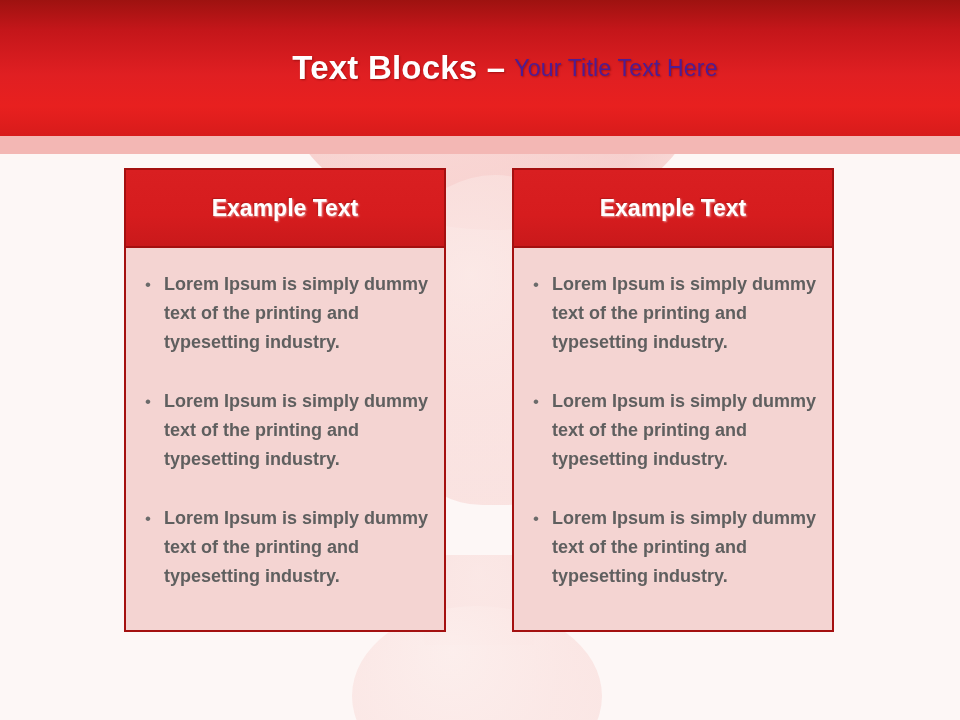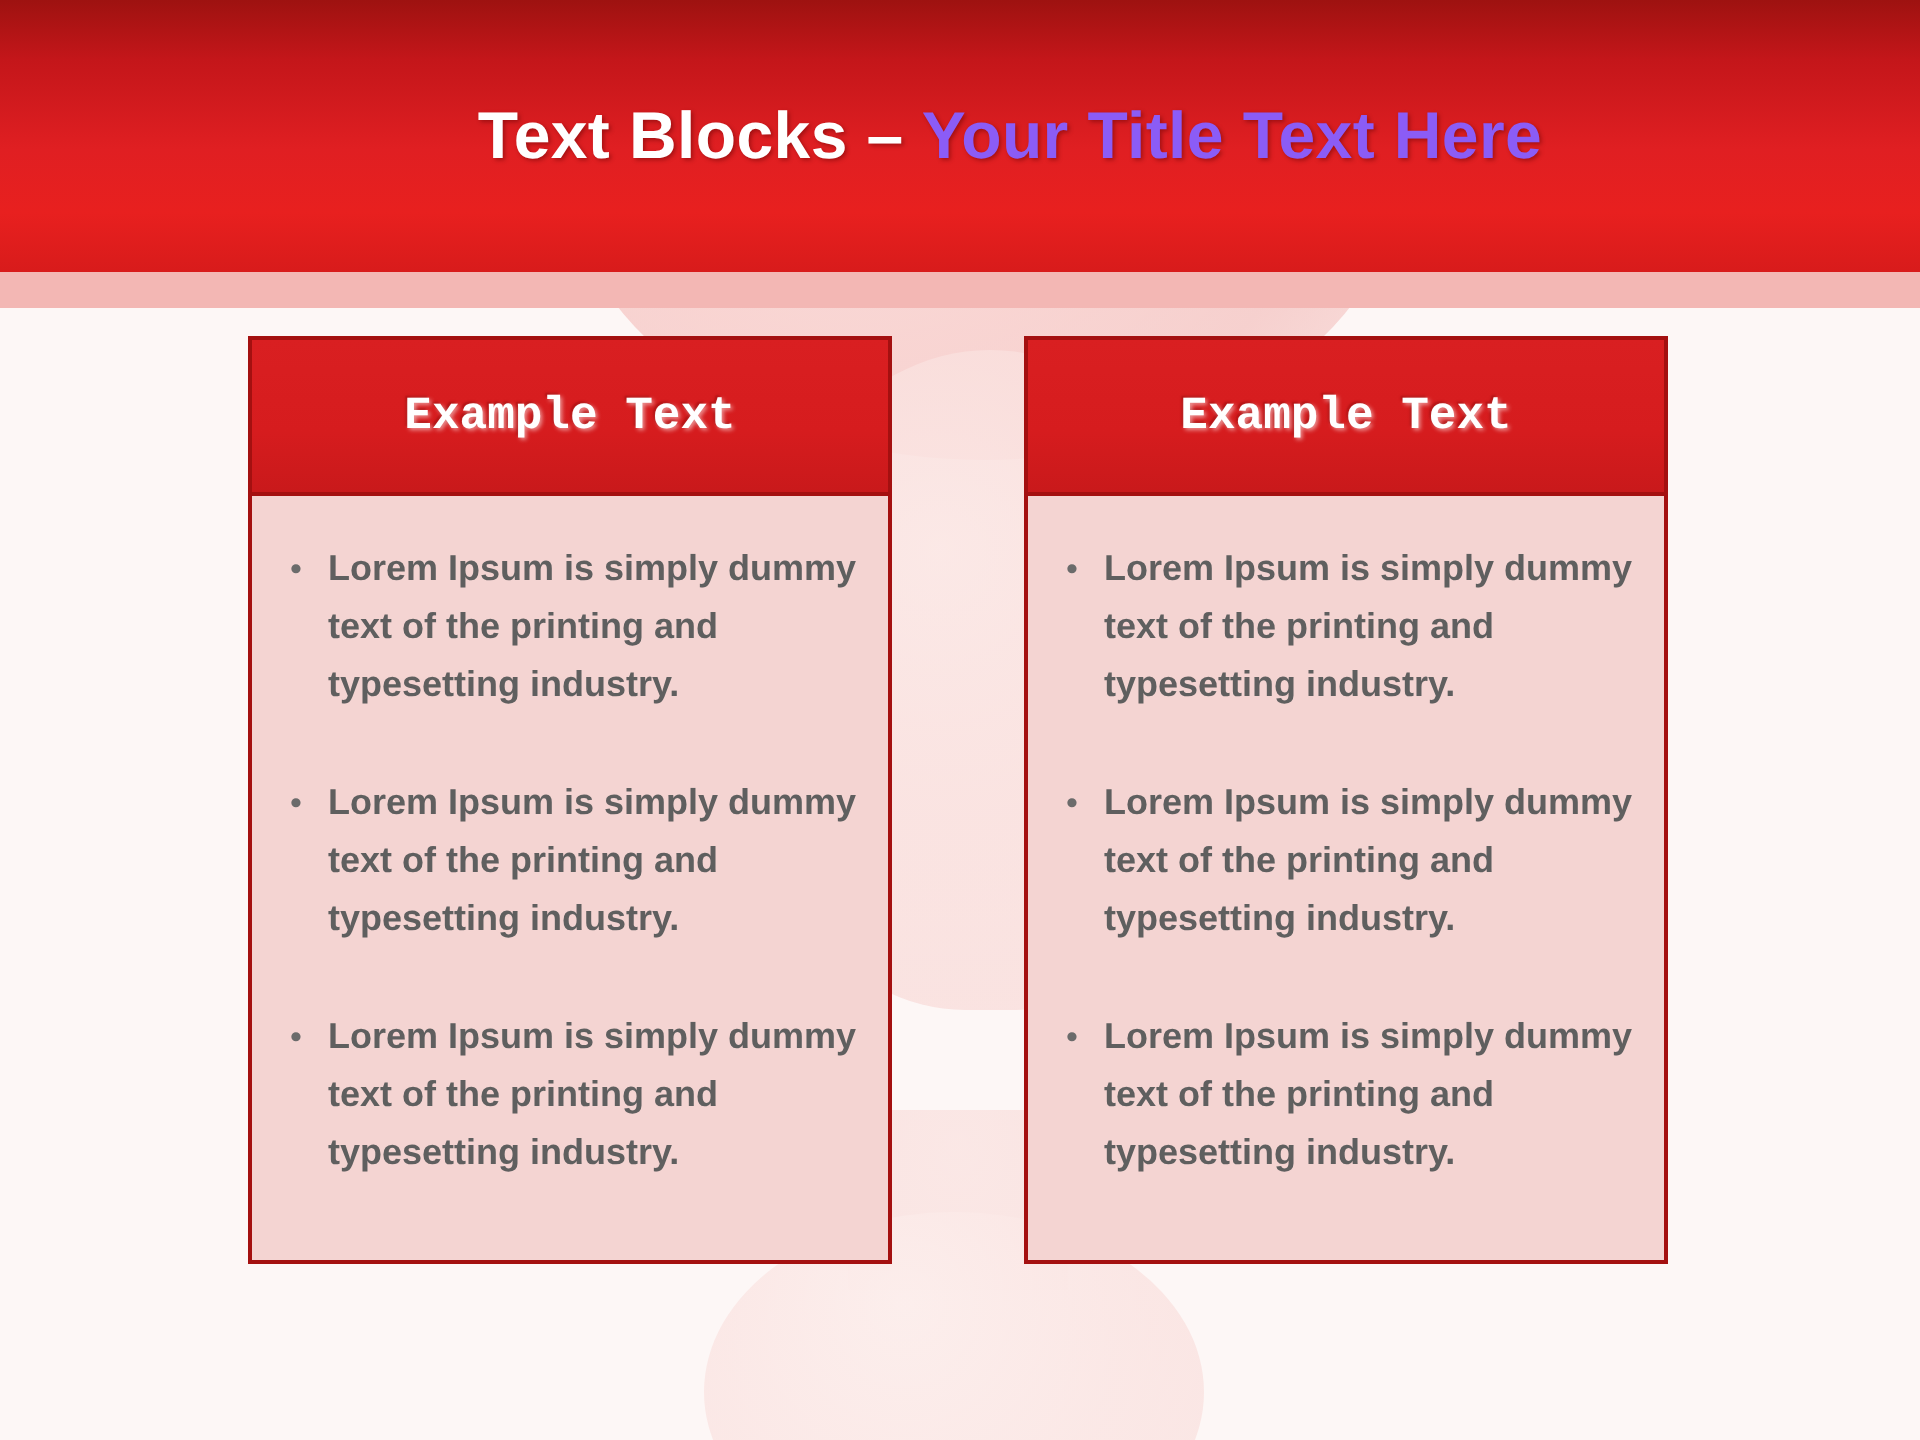--- a/index.html
+++ b/index.html
@@ -103,23 +103,23 @@
     padding-left: 25px;
   }
   .title-strong {
     font-size: 33px;
     font-weight: bold;
     color: #ffffff;
     letter-spacing: 0.2px;
     text-shadow: 1px 1px 2px rgba(90,0,0,0.45);
   }
   .title-light {
-    font-size: 33px;
-    font-weight: bold;
-    color: #8b5cf6;
+    font-size: 23px;
+    font-weight: normal;
+    color: #4c1d95;
     letter-spacing: 0.2px;
     text-shadow: 1px 1px 2px rgba(90,0,0,0.45);
     margin-left: 9px;
   }
   
   .columns {
     position: absolute;
     left: 0;
     top: 168px;
     width: 960px;
@@ -141,21 +141,20 @@
     align-items: center;
     justify-content: center;
     border-bottom: 2px solid #a41010;
     box-sizing: border-box;
   }
   .card-header-text {
     font-size: 23px;
     font-weight: bold;
     color: #ffffff;
     text-shadow: 1px 1px 2px rgba(255,255,255,0.55), -1px -1px 1px rgba(120,0,0,0.35);
-    font-family: Liberation Mono, monospace;
   }
   .card-body {
     padding: 22px 14px 26px 14px;
     min-height: 382px;
     box-sizing: border-box;
     background: #f4d4d2;
   }
   .bullet-item {
     display: flex;
     align-items: flex-start;

